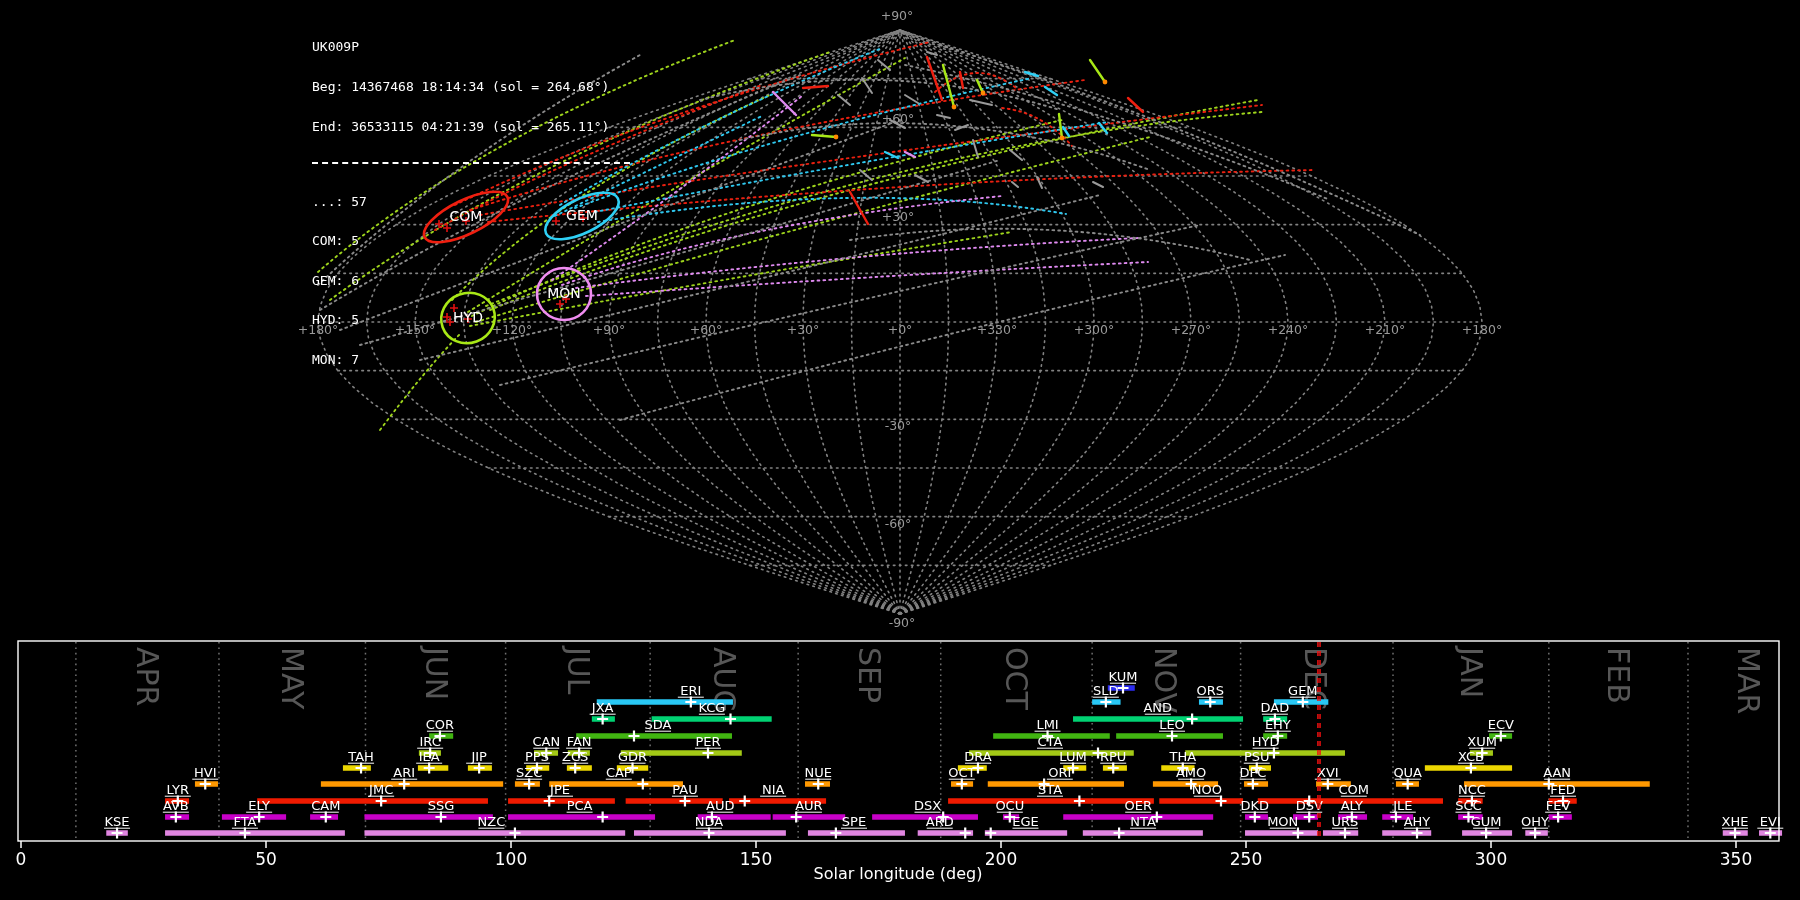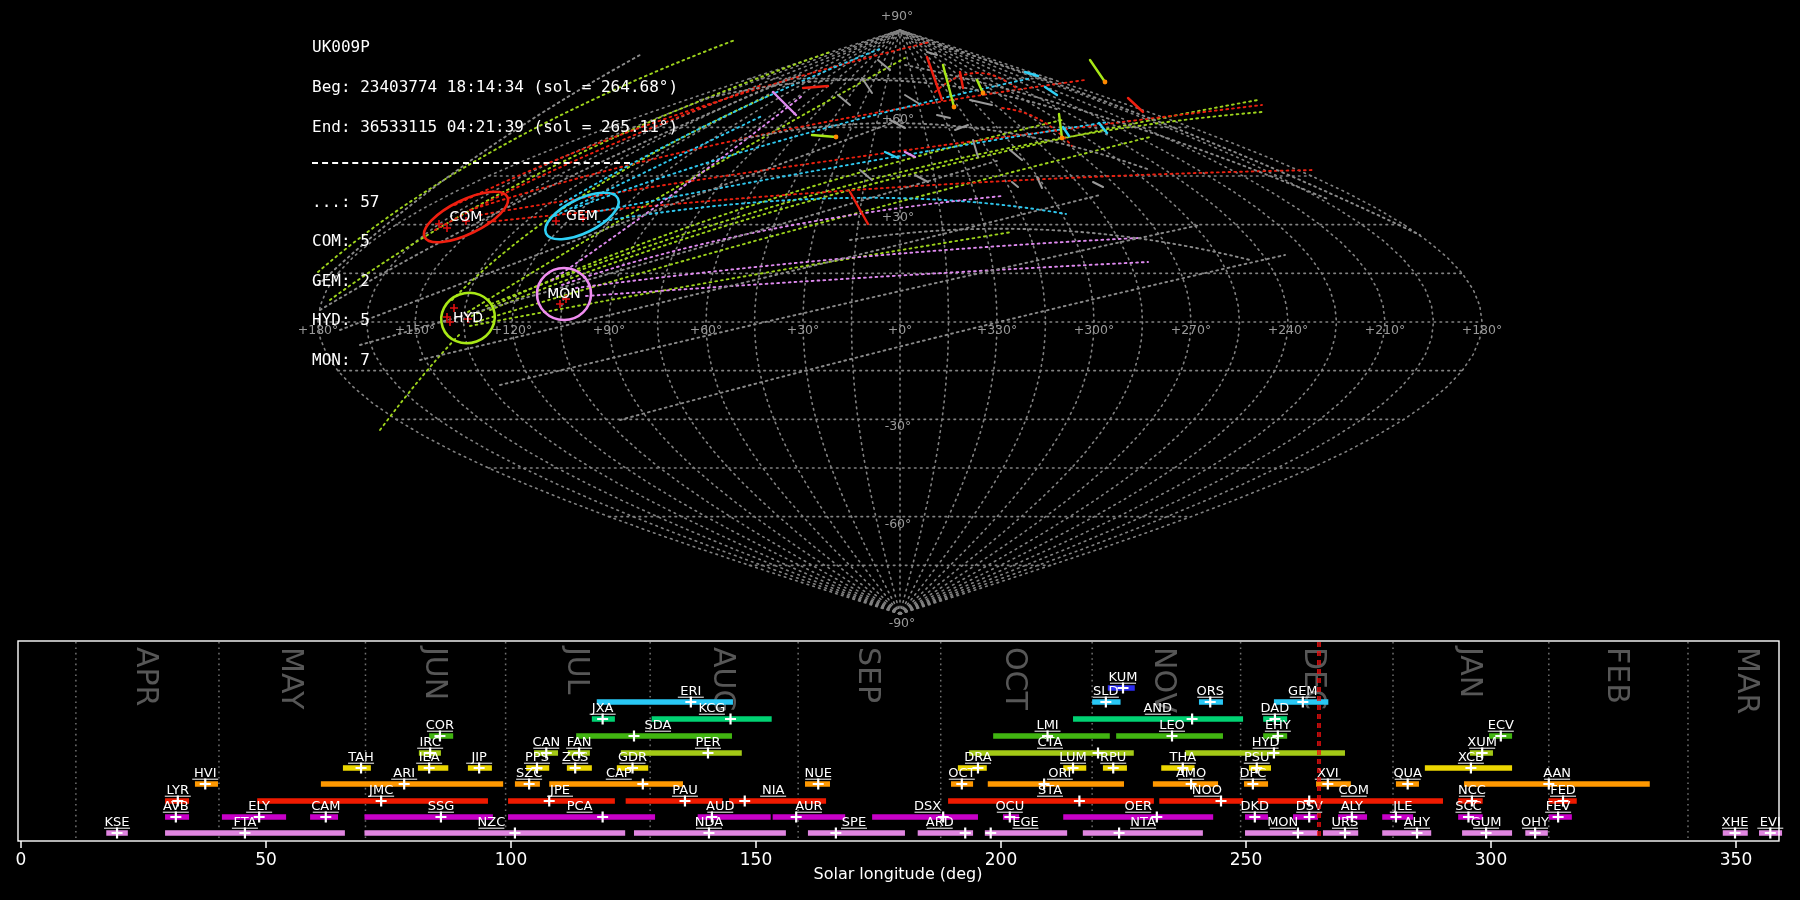--- a/index.html
+++ b/index.html
@@ -1,20 +1,20 @@
 <!DOCTYPE html>
 <html><head>
 <meta charset="utf-8">
 <style>
   html,body{margin:0;padding:0;background:#000;}
   #root{position:relative;width:1800px;height:900px;background:#000;overflow:hidden;
         font-family:"DejaVu Sans",sans-serif;}
   #scene{position:absolute;left:0;top:0;}
   #session-header{position:absolute;left:312px;top:14px;color:#fff;
-    font-family:"DejaVu Sans Mono",monospace;font-size:16px;line-height:13.2px;white-space:pre;}
+    font-family:"DejaVu Sans Mono",monospace;font-size:13px;line-height:13.2px;white-space:pre;}
   #session-header .sep{border-top:2px dashed #fff;width:318px;height:0;margin:3px 0 4px 0;}
 </style>
 </head>
 <body>
 <div id="root">
 
 <svg id="scene" width="1800" height="900" viewBox="0 0 1800 900">
       <g>
         <line stroke="#828282" stroke-width="1.6" stroke-dasharray="1.6 4.4" fill="none" stroke-linecap="round" x1="749.3688686646035" y1="565.33" x2="1050.6311313353965" y2="565.33"></line>
         <line stroke="#828282" stroke-width="1.6" stroke-dasharray="1.6 4.4" fill="none" stroke-linecap="round" x1="609.0029999999999" y1="516.664" x2="1190.997" y2="516.664"></line>
@@ -752,23 +752,23 @@
           <text x="1491" y="865" fill="#fff" font-size="17" text-anchor="middle">300</text>
           <line x1="1736.0000000000002" y1="841" x2="1736.0000000000002" y2="848" stroke="#fff" stroke-width="1.5"></line>
           <text x="1736.0000000000002" y="865" fill="#fff" font-size="17" text-anchor="middle">350</text>
           <text x="898" y="879" fill="#fff" font-size="16" text-anchor="middle">Solar longitude (deg)</text>
         </g>
       </g>
     </svg>
 
 <div id="session-header">
   <div>UK009P</div>
-  <div>Beg: 23403774 18:14:34 (sol = 264.68°)</div>
+  <div>Beg: 14367468 18:14:34 (sol = 264.68°)</div>
   <div>End: 36533115 04:21:39 (sol = 265.11°)</div>
   <div class="sep"></div>
   <div>...: 57</div>
   <div>COM: 5</div>
-  <div>GEM: 2</div>
+  <div>GEM: 6</div>
   <div>HYD: 5</div>
   <div>MON: 7</div>
 </div>
 
 </div>
 
 </body></html>

